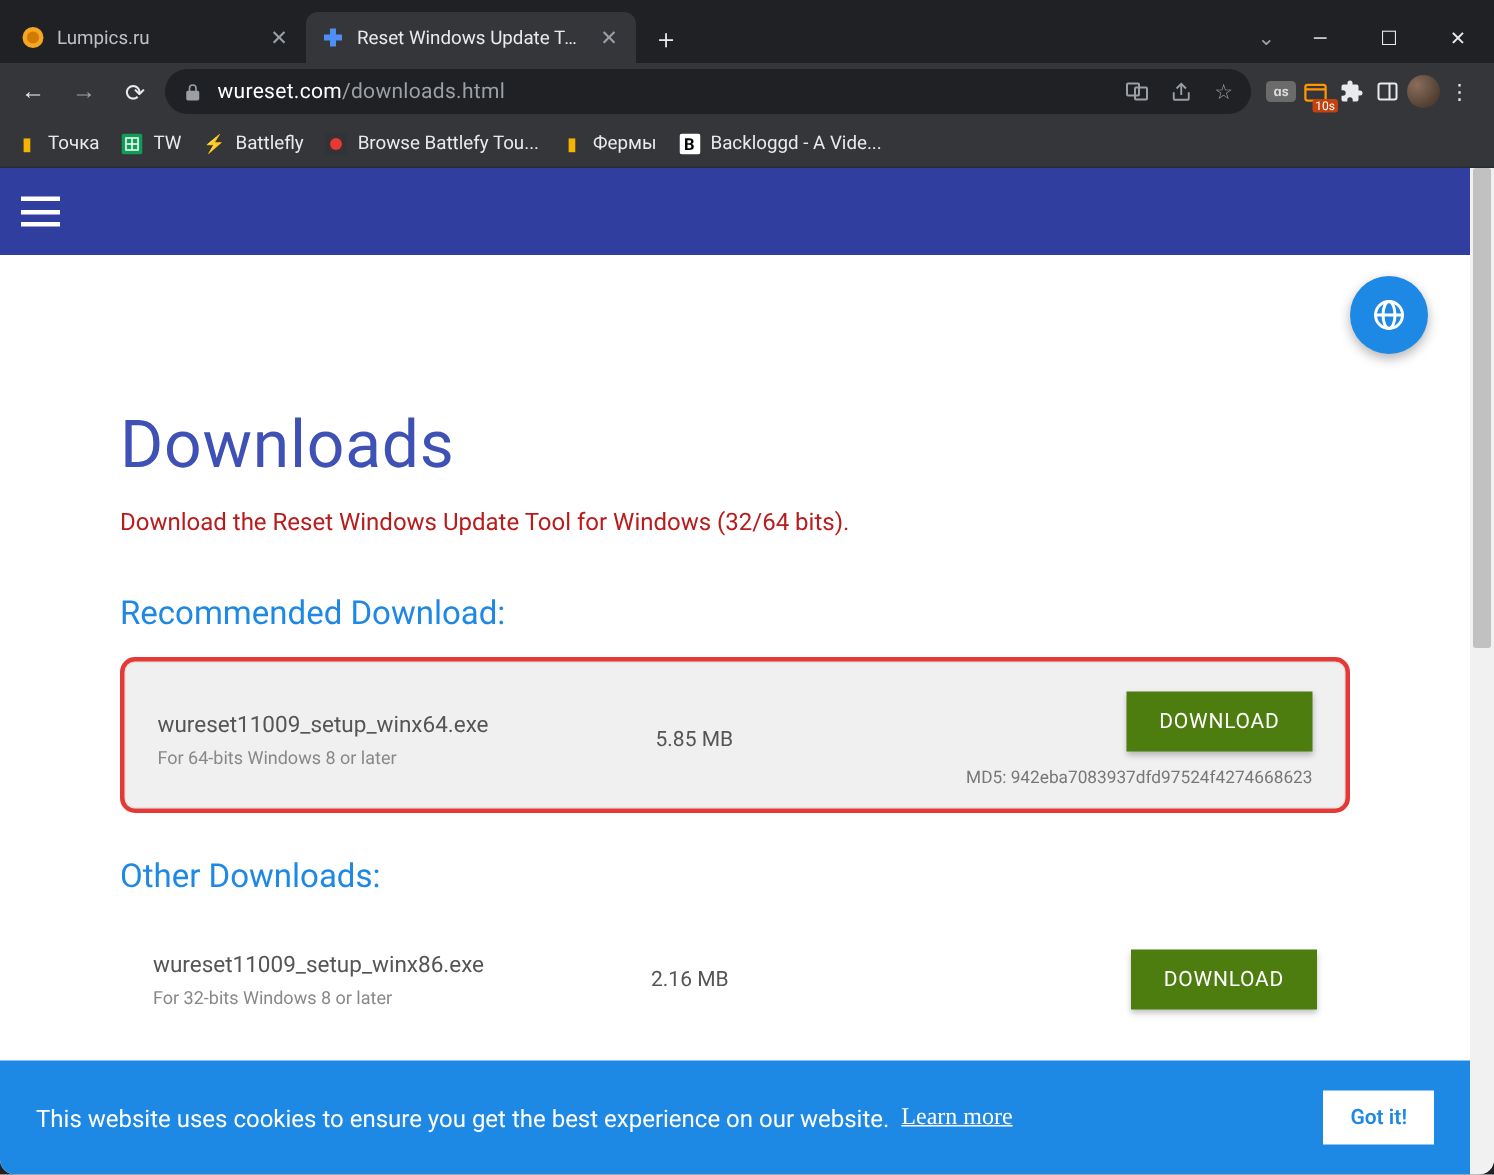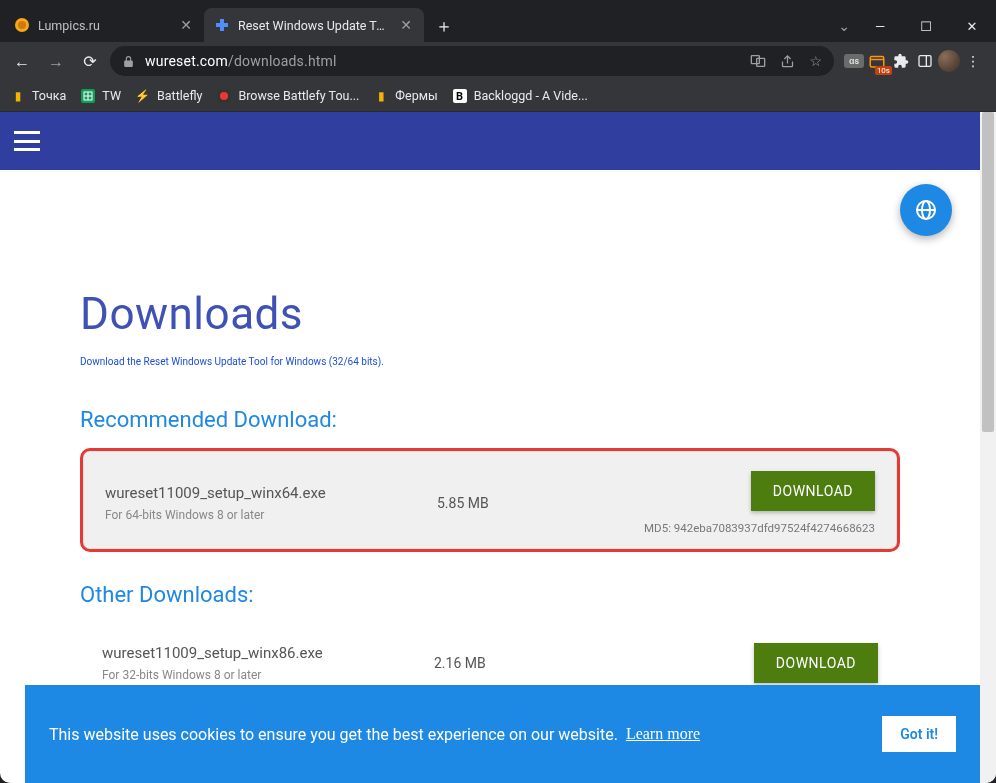--- a/index.html
+++ b/index.html
@@ -43,37 +43,37 @@
   .page-scroll { flex:1; overflow:hidden; position:relative; }
   .scrollbar-track { width:16px; background:#f1f1f1; position:relative;}
   .scrollbar-thumb { position:absolute; top:0; left:2px; right:2px; height:320px; background:#c1c1c1; border-radius:2px;}
 
   .page-header { height:58px; background:#303f9f; display:flex; align-items:center; padding:0 14px;}
   .hamburger { width:26px; height:20px; display:flex; flex-direction:column; justify-content:space-between; cursor:pointer;}
   .hamburger span { height:3px; background:#fff; width:100%; }
 
   .language-fab { position:absolute; top:72px; right:28px; width:52px; height:52px; border-radius:50%; background:#1e88e5; display:flex; align-items:center; justify-content:center; color:#fff; box-shadow:0 3px 8px rgba(0,0,0,.3); cursor:pointer;}
 
-  .content { padding: 20px 80px 40px 80px; background:#fff;margin-top:18px; }
+  .content { padding: 20px 80px 40px 80px; background:#fff; }
   h1.page-title { font-size: 44px; color:#3f51b5; font-weight:400; margin: 80px 0 16px 0; letter-spacing:.5px;}
-  .subtitle { color:#1d4ed8; font-size:10px; margin-bottom: 40px;}
+  .subtitle { color:#b91c1c; font-size:16px; margin-bottom: 40px;}
   h2.section { color:#1e88e5; font-size:22px; font-weight:400; margin: 12px 0 16px 0;}
 
   .dl-row { display:flex; align-items:center; padding: 20px 22px 14px 22px; gap: 12px; position:relative;}
   .dl-row.highlight { border:3px solid #e53935; border-radius:10px; background:#f0f0f0; box-shadow: 0 0 0 1px rgba(0,0,0,.05) inset;}
   .dl-info { flex: 0 0 320px; }
   .dl-name { color:#555; font-size:15px; margin-bottom:6px;}
   .dl-desc { color:#888; font-size:12px;}
   .dl-size { flex: 0 0 160px; color:#555; font-size:14px; text-align:left;}
   .dl-action { flex:1; text-align:right;}
   .dl-btn { display:inline-block; background:#4d7c0f; color:#fff; font-size:14px; letter-spacing:.5px; padding:12px 22px; border:none; box-shadow:0 2px 4px rgba(0,0,0,.25); cursor:pointer;}
   .dl-md5 { color:#777; font-size:11.5px; margin-top:10px; text-align:right;}
 
   
-  .cookie { position:absolute; left:0; right:0; bottom:0; background:#1e88e5; color:#fff; padding: 31px 24px; display:flex; align-items:center; font-size:16px;margin-left:25px;}
+  .cookie { position:absolute; left:0; right:0; bottom:0; background:#1e88e5; color:#fff; padding: 20px 24px; display:flex; align-items:center; font-size:16px;}
   .cookie a { color:#fff; text-decoration:underline; margin-left:8px;font-family:Liberation Serif, serif;}
   .cookie .gotit { margin-left:auto; background:#fff; color:#1e88e5; font-weight:600; padding:10px 18px; border:none; font-size:14px; cursor:pointer;}
 
   svg { display:block; }
 </style>
 </head>
 <body>
 
 <div class="titlebar">
   <div class="tabs">

